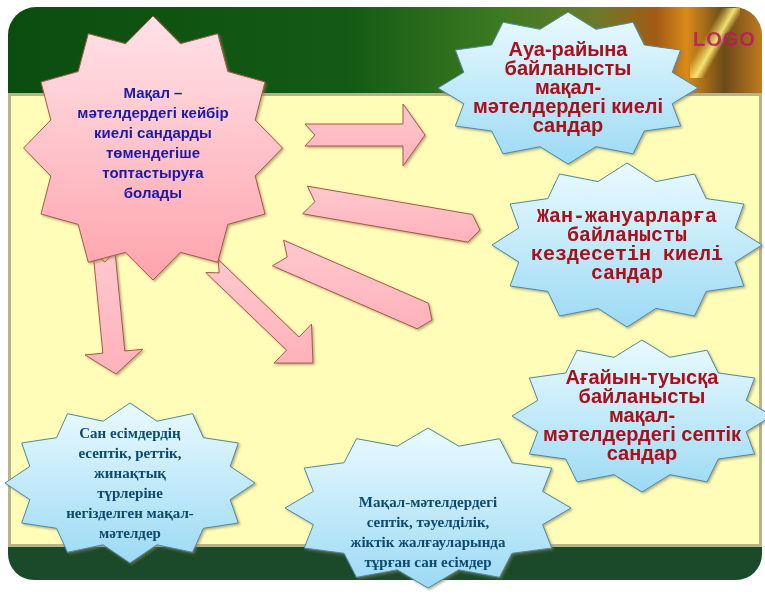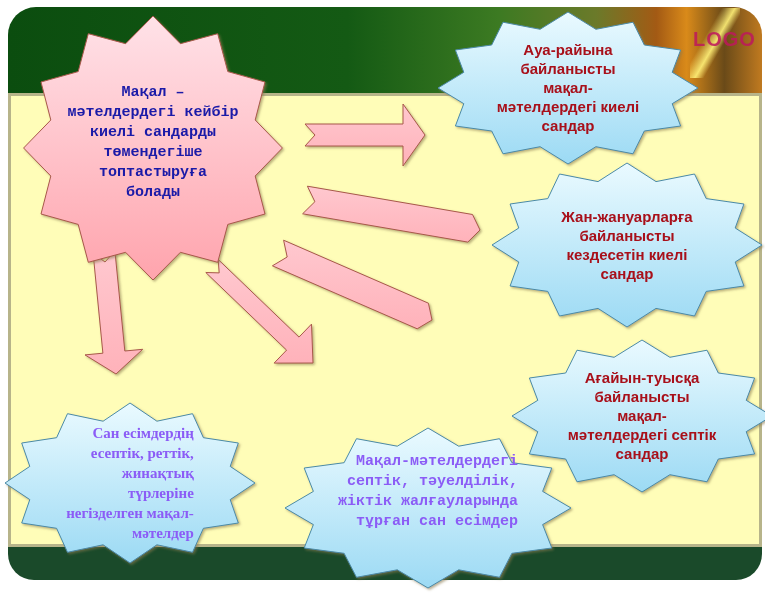--- a/index.html
+++ b/index.html
@@ -7,23 +7,23 @@
   #stage { position:absolute; left:0; top:0; width:765px; height:595px; }
   .frame-top { position:absolute; left:8px; top:7px; width:754px; height:88px; border-radius:28px 28px 0 0;
     background:linear-gradient(90deg,#0b4d0f 0%,#145a14 45%,#3c7a22 65%,#6b7a2a 78%,#a35a14 86%,#d98a1a 90%,#6a4a18 95%,#c07a20 100%); }
   .frame-bottom { position:absolute; left:8px; top:545px; width:754px; height:35px; border-radius:0 0 26px 26px; background:#1a4a2a; }
   .panel { position:absolute; left:8px; top:93px; width:748px; height:448px; background:#fffdb8;
     border-left:3px solid #b7b48a; border-right:3px solid #b7b48a; border-top:3px solid #b7b48a; border-bottom:3px solid #b7b48a; }
   .logo { position:absolute; left:693px; top:28px; font-family:"Liberation Sans", sans-serif; font-weight:bold; font-size:20px; color:#be185d; letter-spacing:1px; opacity:.85; }
   .shine { position:absolute; left:690px; top:8px; width:50px; height:70px; background:linear-gradient(120deg, transparent 35%, rgba(255,240,120,.9) 50%, transparent 60%); }
   svg.shapes { position:absolute; left:0; top:0; }
   .label { position:absolute; display:flex; align-items:center; justify-content:center; text-align:center; font-weight:bold; white-space:pre-line; }
-  .label.blue-text { color:#1a1aa8; font-family:Liberation Mono, monospace; font-size:15px; line-height:20px; }
-  .label.red-sans { color:#a8101a; font-family:"Liberation Sans", sans-serif; font-size:15px; line-height:19px; }
-  .label.red-serif { color:#8b5cf6; font-family:"Liberation Serif", serif; font-size:15px; line-height:20px;text-align:right; }
+  .label.blue-text { color:#1a1aa8; font-family:Liberation Sans, sans-serif; font-size:15px; line-height:20px; }
+  .label.red-sans { color:#a8101a; font-family:"Liberation Sans", sans-serif; font-size:20px; line-height:19px; }
+  .label.red-serif { color:#0c4a6e; font-family:"Liberation Serif", serif; font-size:15px; line-height:20px; }
 </style>
 </head>
 <body>
 
 <div id="stage">
   <div class="frame-top"></div>
   <div class="shine"></div>
   <div class="logo">LOGO</div>
   <div class="frame-bottom"></div>
   <div class="panel"></div>
@@ -67,30 +67,30 @@
 мәтелдердегі кейбір
 киелі сандарды
 төмендегіше
 топтастыруға
 болады</div>
   <div class="label red-sans" id="lbl-0" style="left: 467.25px; top: 27.2px; width: 201.5px; height: 121.6px;">Ауа-райына
 байланысты
 мақал-
 мәтелдердегі киелі
 сандар</div>
-  <div class="label red-sans" id="lbl-1" style="left: 522.375px; top: 179.4px; width: 209.25px; height: 131.2px;">Жан-жануарларға
+  <div class="label red-sans" id="lbl-1" style="left: 522.375px; top: 179.4px; width: 209.25px; height: 131.2px; font-family: Liberation Mono, monospace;">Жан-жануарларға
 байланысты
 кездесетін киелі
 сандар</div>
   <div class="label red-sans" id="lbl-2" style="left: 541.25px; top: 355.2px; width: 201.5px; height: 121.6px;">Ағайын-туысқа
 байланысты
 мақал-
 мәтелдердегі септік
 сандар</div>
-  <div class="label red-serif" id="lbl-3" style="left: 317.175px; top: 428px; width: 221.65px; height: 128px; font-family: Liberation Mono, monospace;">Мақал-мәтелдердегі
+  <div class="label red-serif" id="lbl-3" style="left: 317.175px; top: 468px; width: 221.65px; height: 128px;">Мақал-мәтелдердегі
 септік, тәуелділік,
 жіктік жалғауларында
 тұрған сан есімдер</div>
   <div class="label red-serif" id="lbl-4" style="left: 33.125px; top: 419px; width: 193.75px; height: 128px;">Сан есімдердің
 есептік, реттік,
 жинақтық
 түрлеріне
 негізделген мақал-
 мәтелдер</div>
 </div>

